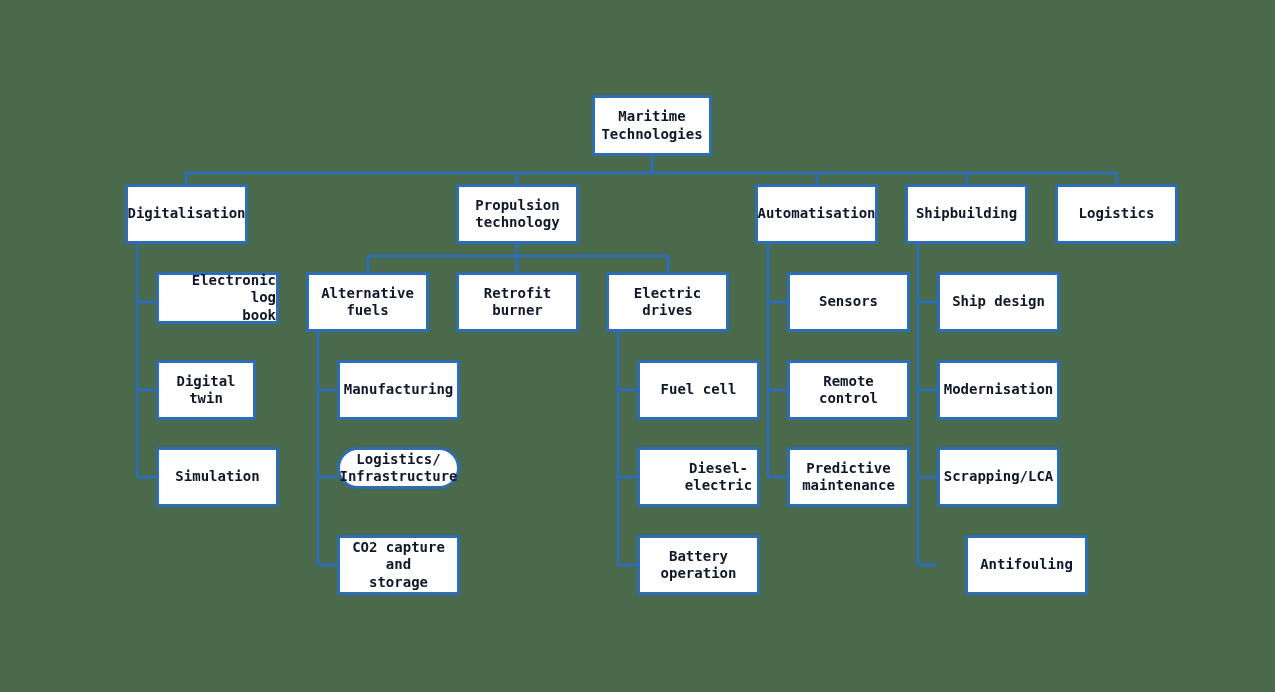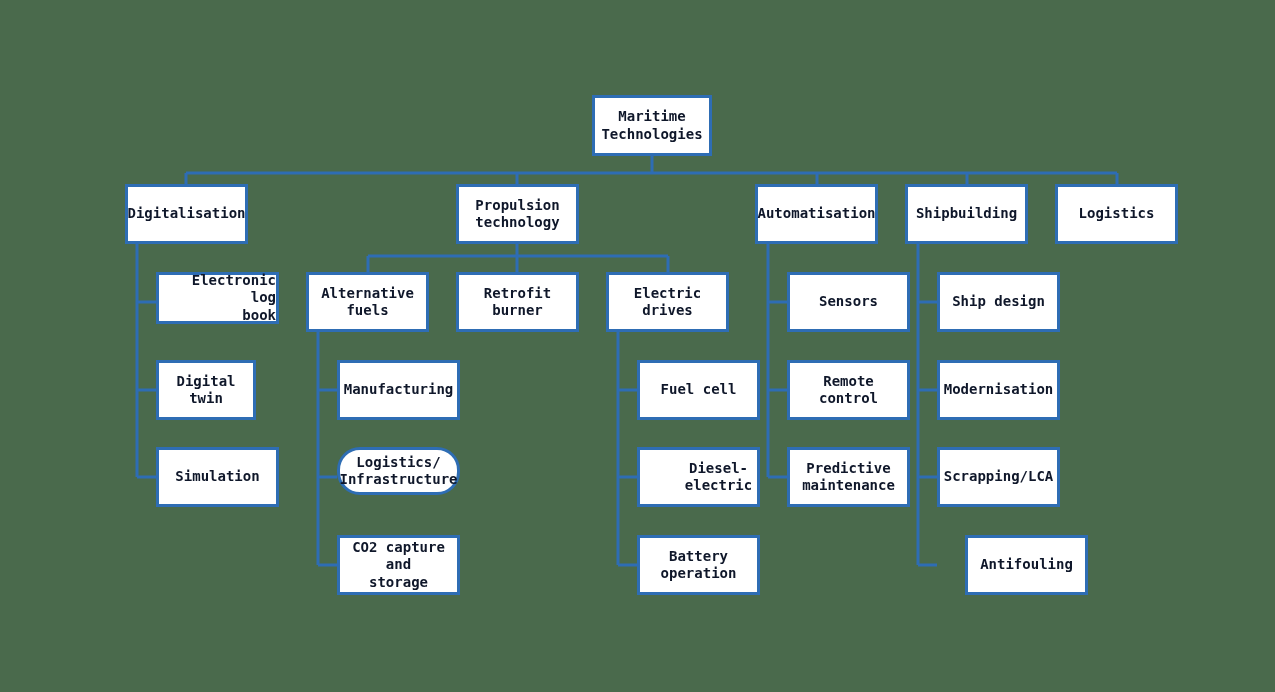--- a/index.html
+++ b/index.html
@@ -95,21 +95,21 @@
       <div class="node" style="left: 1055px; top: 184px; width: 123px; height: 60px;">Logistics</div>
       <div class="node" style="left: 156px; top: 272px; width: 123px; height: 52px; text-align: right;">Electronic log
 book</div>
       <div class="node" style="left: 156px; top: 360px; width: 100px; height: 60px;">Digital twin</div>
       <div class="node" style="left: 156px; top: 447px; width: 123px; height: 60px;">Simulation</div>
       <div class="node" style="left: 306px; top: 272px; width: 123px; height: 60px;">Alternative
 fuels</div>
       <div class="node" style="left: 456px; top: 272px; width: 123px; height: 60px;">Retrofit burner</div>
       <div class="node" style="left: 606px; top: 272px; width: 123px; height: 60px;">Electric drives</div>
       <div class="node" style="left: 337px; top: 360px; width: 123px; height: 60px;">Manufacturing</div>
-      <div class="node" style="left: 337px; top: 447px; width: 123px; height: 48px; border-radius: 23px;">Logistics/
+      <div class="node" style="left: 337px; top: 447px; width: 123px; height: 42px; border-radius: 23px;">Logistics/
 Infrastructure</div>
       <div class="node" style="left: 337px; top: 535px; width: 123px; height: 60px;">CO2 capture and
 storage</div>
       <div class="node" style="left: 637px; top: 360px; width: 123px; height: 60px;">Fuel cell</div>
       <div class="node" style="left: 637px; top: 447px; width: 123px; height: 60px; padding-left: 40px;">Diesel-electric</div>
       <div class="node" style="left: 637px; top: 535px; width: 123px; height: 60px;">Battery
 operation</div>
       <div class="node" style="left: 787px; top: 272px; width: 123px; height: 60px;">Sensors</div>
       <div class="node" style="left: 787px; top: 360px; width: 123px; height: 60px;">Remote control</div>
       <div class="node" style="left: 787px; top: 447px; width: 123px; height: 60px;">Predictive

